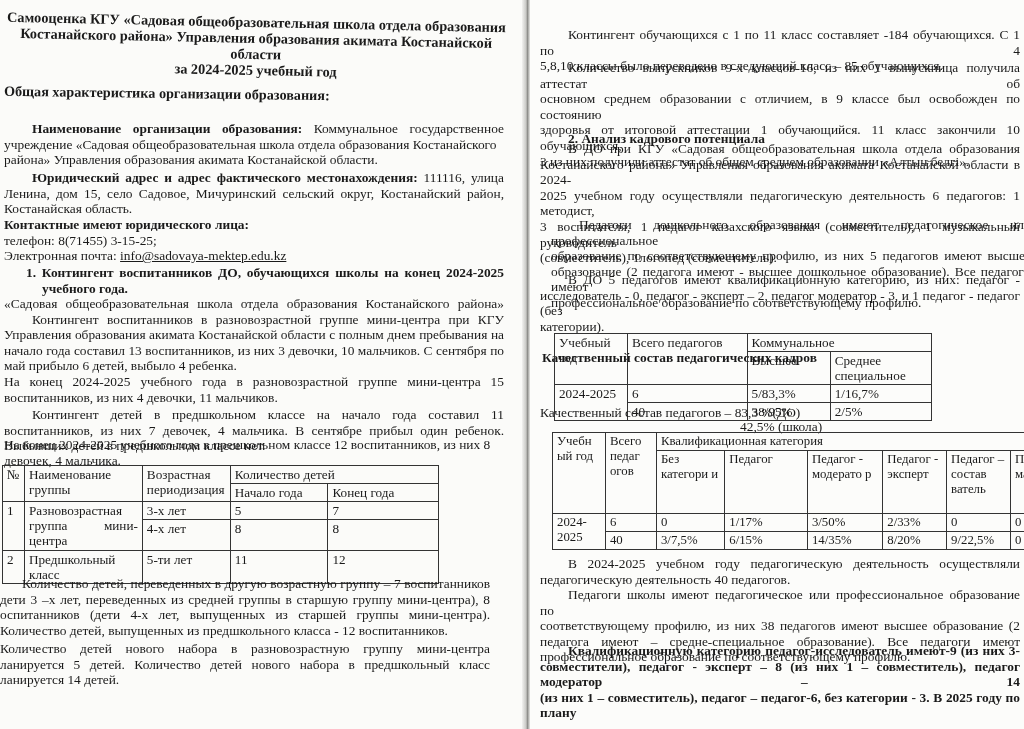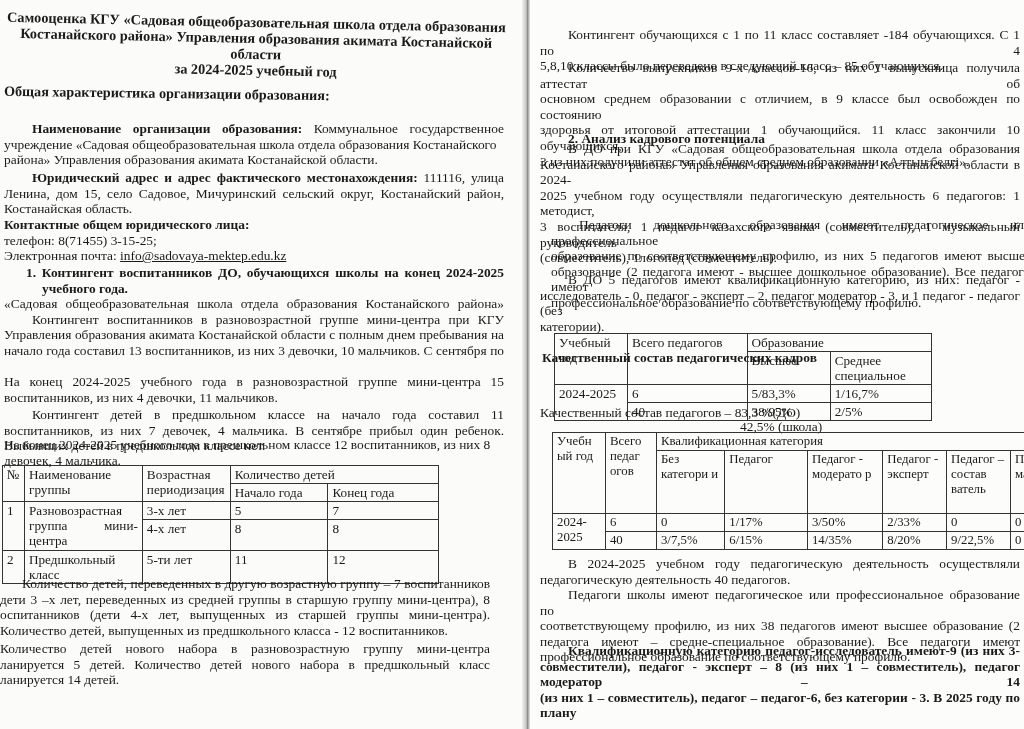--- a/index.html
+++ b/index.html
@@ -51,35 +51,36 @@
     <div>района» Управления образования акимата Костанайской области.</div>
   </div>
 
   <div class="abs lp t" style="top:170px;">
     <div class="j ind"><span class="b">Юридический адрес и адрес фактического местонахождения:</span> <span>111116, улица</span></div>
     <div class="j">Ленина, дом 15, село Садовое, Мичуринский сельский округ, Костанайский район,</div>
     <div>Костанайская область.</div>
   </div>
 
   <div class="abs lp t" style="top:217px;">
-    <div class="b">Контактные общем юридического лица:</div>
+    <div class="b">Контактные имеют юридического лица:</div>
     <div>телефон: 8(71455) 3-15-25;</div>
     <div><span>Электронная почта: </span><span class="u">info@sadovaya-mektep.edu.kz</span></div>
   </div>
 
   <div class="abs lp t b" style="top:265px;">
     <div class="j" style="padding-left:22px;">1.  Контингент воспитанников ДО, обучающихся школы на конец 2024-2025</div>
     <div style="padding-left:38px;">учебного года.</div>
   </div>
 
   <div class="abs lp t" style="top:296px;">
     <div class="j">«Садовая общеобразовательная школа отдела образования Костанайского района»</div>
     <div class="j ind">Контингент воспитанников в разновозрастной группе мини-центра при КГУ</div>
     <div class="j">Управления образования акимата Костанайской области с полным днем пребывания на</div>
     <div class="j">начало года составил 13 воспитанников, из них 3 девочки, 10 мальчиков. С сентября по</div>
+    <div>май прибыло 6 детей, выбыло 4 ребенка.</div>
   </div>
 
   <div class="abs lp t" style="top:374px;">
     <div class="j">На конец 2024-2025 учебного года в разновозрастной группе мини-центра 15</div>
     <div>воспитанников, из них 4 девочки, 11 мальчиков.</div>
   </div>
 
   <div class="abs lp t" style="top:407px;">
     <div class="j ind">Контингент детей в предшкольном классе на начало года составил 11</div>
     <div class="j">воспитанников, из них 7 девочек, 4 мальчика. В сентябре прибыл один ребенок.</div>
@@ -200,21 +201,21 @@
         <col style="width:82px">
         <col style="width:100px">
       </colgroup>
     <tbody>
         <tr>
       <td rowspan="2">
             <div>Учебный</div>
             <div>год</div>
           </td>
       <td rowspan="2">Всего педагогов</td>
-      <td colspan="2">Образование</td>
+      <td colspan="2">Коммунальное</td>
     </tr>
     <tr>
       <td>Высшее</td>
       <td>
             <div>Среднее</div>
             <div>специальное</div>
           </td>
     </tr>
     <tr>
       <td rowspan="2">2024-2025</td>

